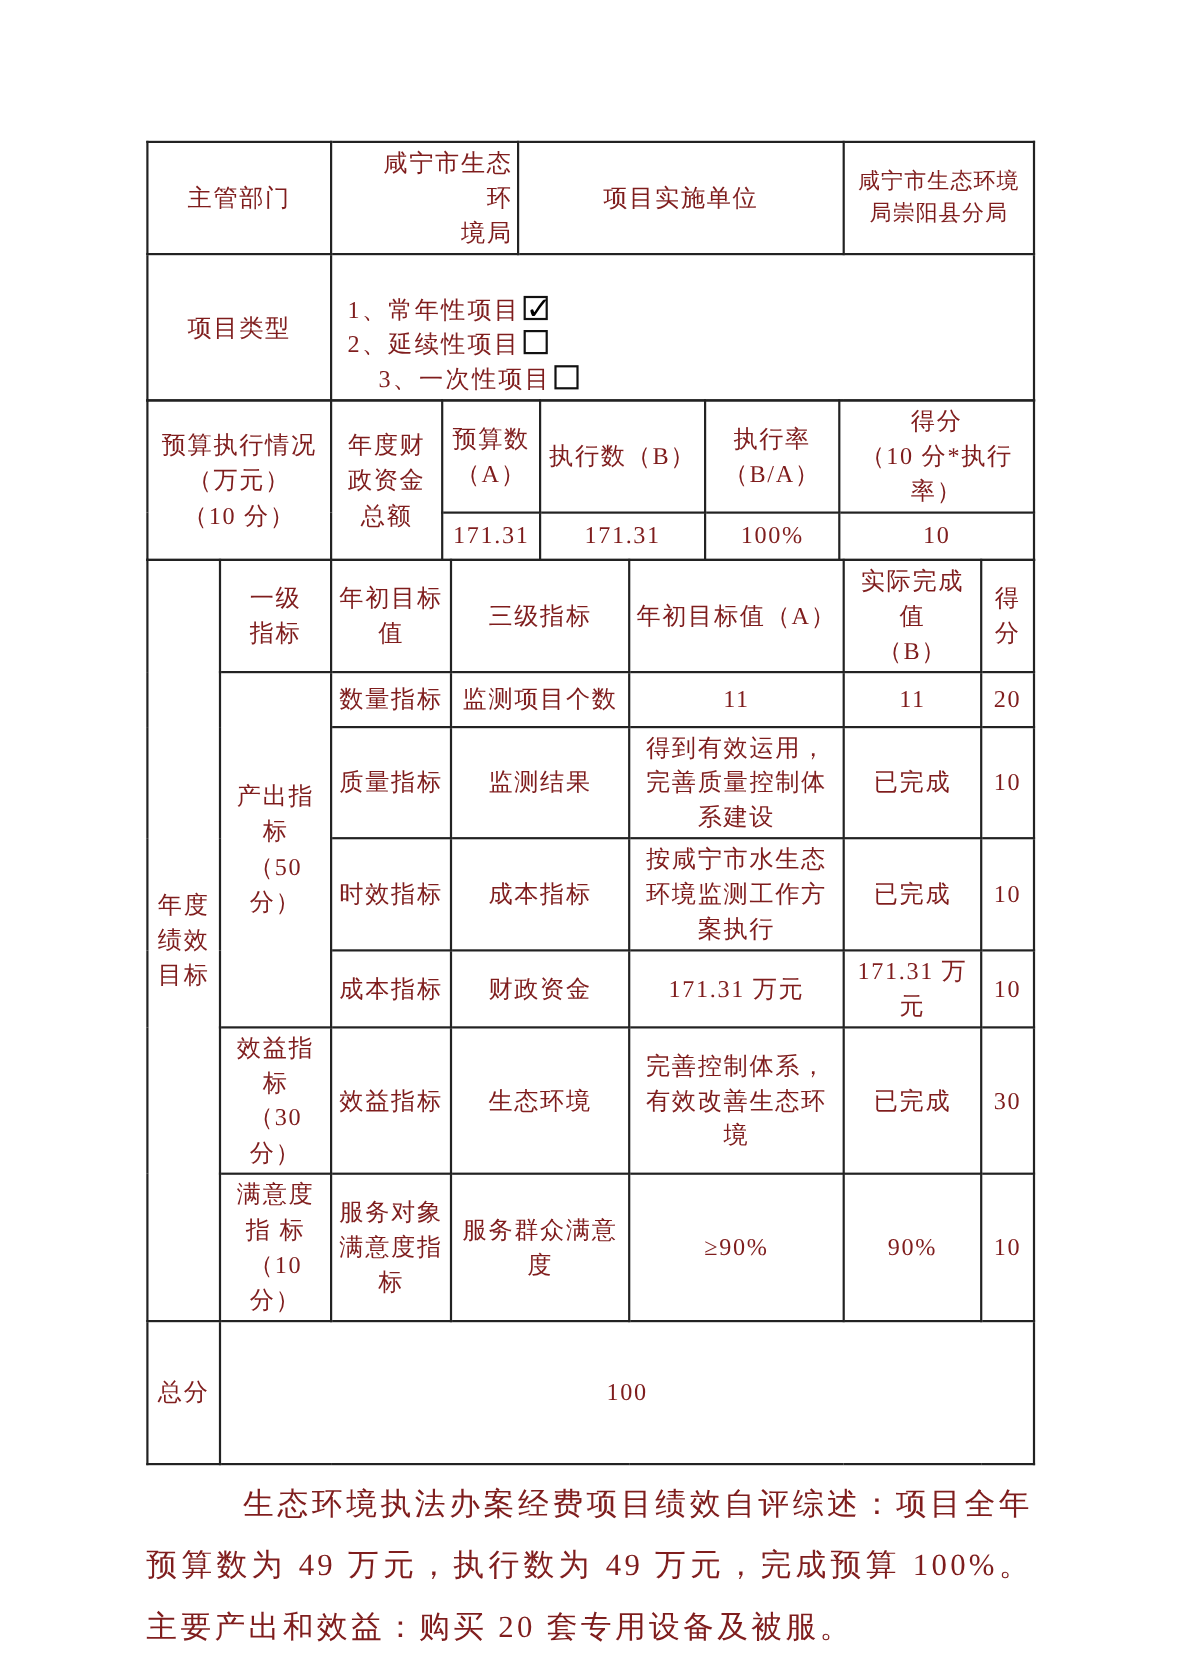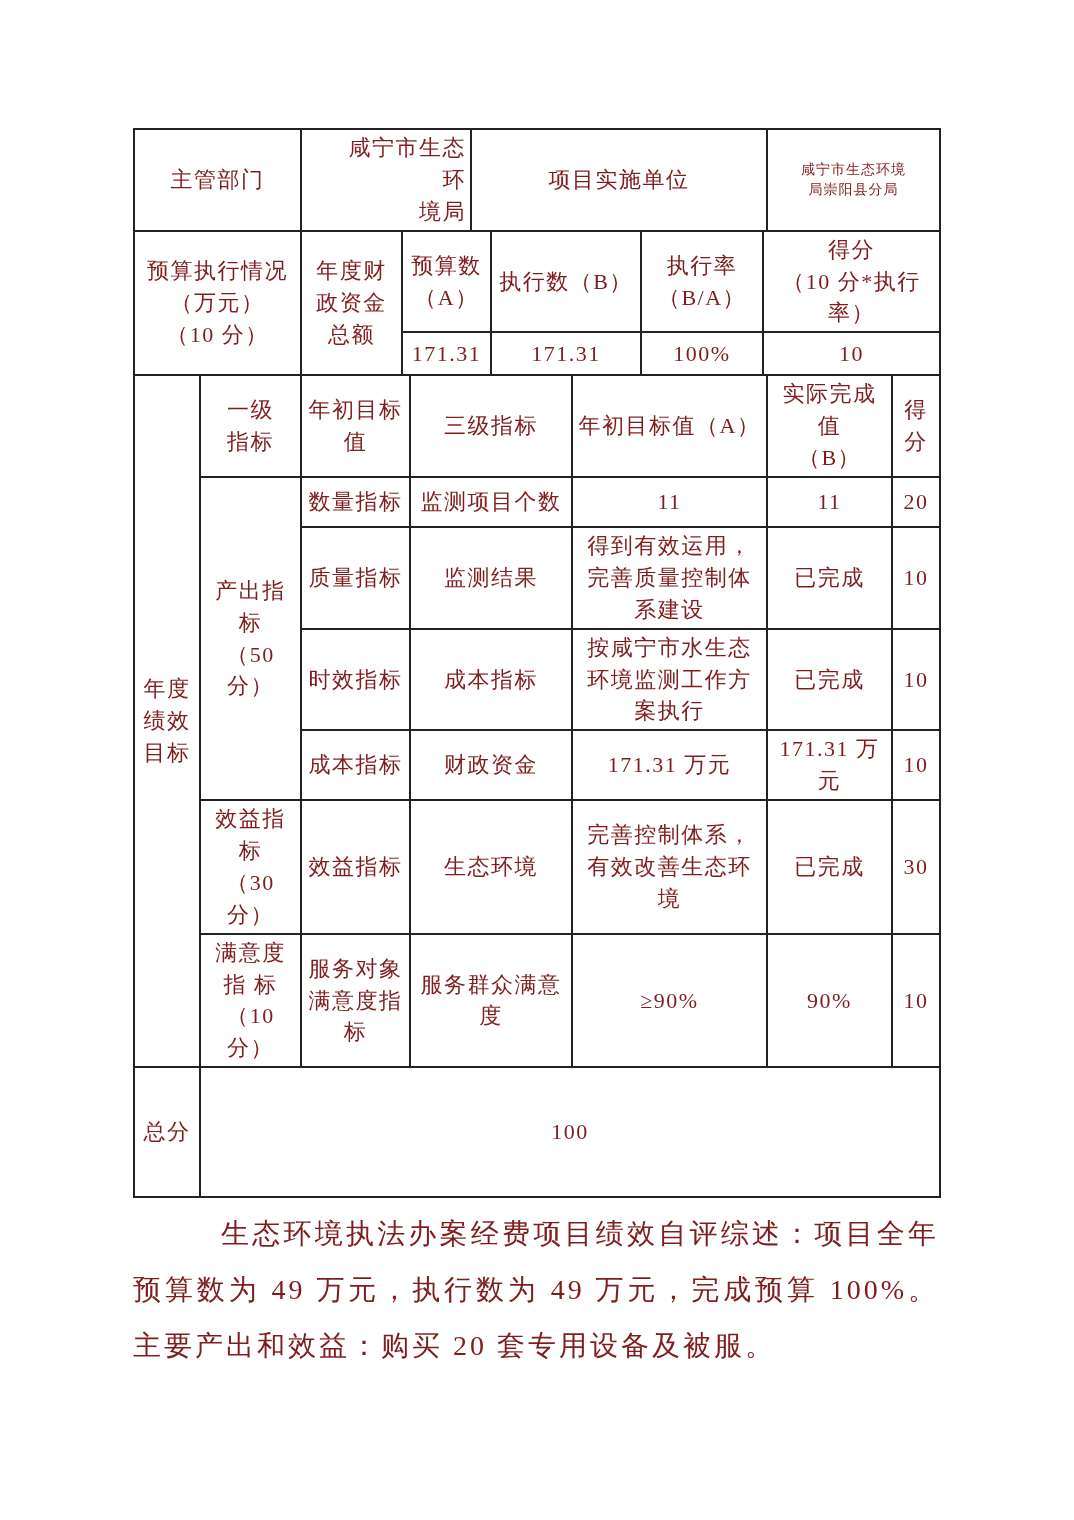--- a/index.html
+++ b/index.html
@@ -21,21 +21,21 @@
     vertical-align:middle;
     font-size:22px;
     letter-spacing:1.5px;
     line-height:1.45;
     padding:2px 4px;
     white-space:pre-line;
     overflow:hidden;
   }
   td.left { text-align:right; padding-left:24px; }
   td.opts { text-align:left; padding-left:14px; letter-spacing:2px; }
-  td.small { font-size:14px; letter-spacing:1px; }
+  td.small { font-size:20px; letter-spacing:1px; }
   .opt { margin-right:26px; white-space:nowrap; display:inline-block; }
   .cb {
     display:inline-block; width:18px; height:18px;
     border:2.5px solid #111; position:relative; top:2px; margin-left:3px;
     background:#fff;
   }
   .cb.checked::after {
     content:"✓";
     position:absolute; left:0px; top:-10px;
     font-size:28px; font-weight:bold; color:#000;
@@ -64,20 +64,28 @@
           <col style="width:173px">
         </colgroup>
       <tbody>
           <tr style="height:60px">
         <td>主管部门</td>
         <td class="left">咸宁市生态环
 境局</td>
         <td>项目实施单位</td>
         <td class="small">咸宁市生态环境
 局崇阳县分局</td>
+      </tr>
+      <tr style="height:47px">
+        <td>项目类型</td>
+        <td class="opts" colspan="3">
+          <span class="opt"><span>1、常年性项目</span><span class="cb checked"></span></span>
+          <span class="opt"><span>2、延续性项目</span><span class="cb"></span></span>
+          <span class="opt" style="margin-left:28px"><span>3、一次性项目</span><span class="cb"></span></span>
+        </td>
       </tr>
     </tbody>
       </table>
 
     <table class="tbl-mid">
       <colgroup>
           <col style="width:167px">
           <col style="width:101px">
           <col style="width:89px">
           <col style="width:150px">

